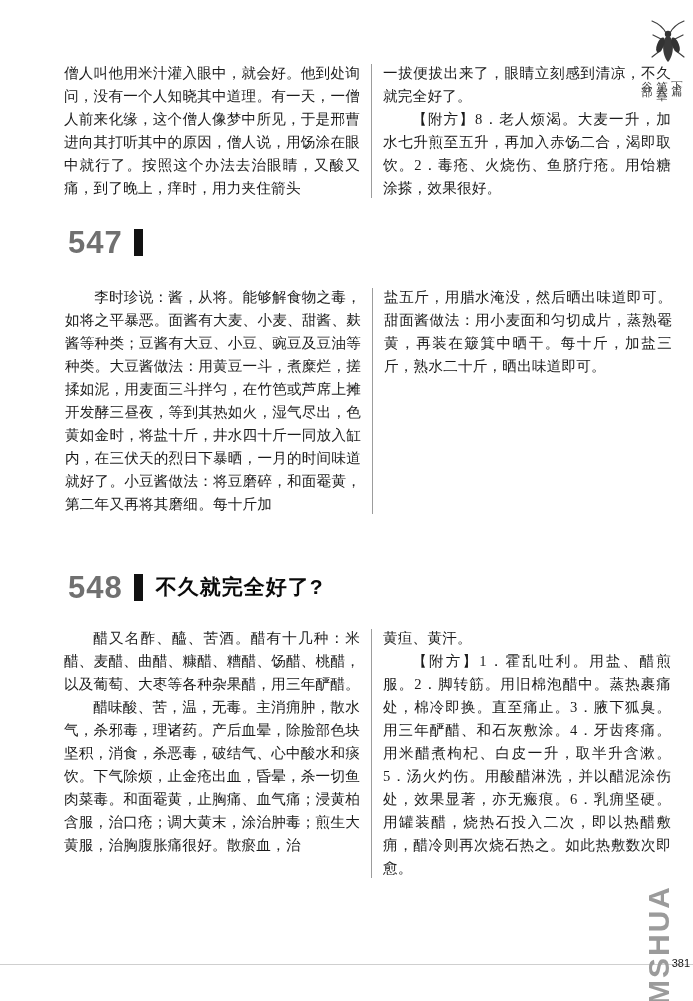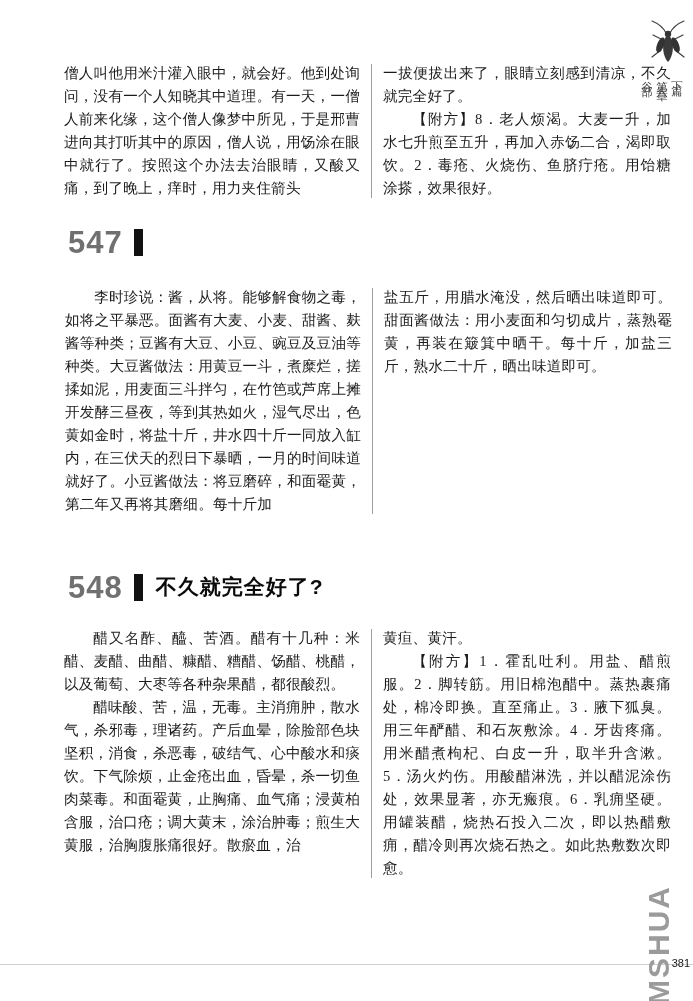--- a/index.html
+++ b/index.html
@@ -147,21 +147,21 @@
   </div>
 
   <div class="heading h-548">
     <span class="heading-num">548</span>
     <span class="heading-bar"></span>
     <span class="heading-title">不久就完全好了?</span>
   </div>
 
   <div class="two-col body-text sec-548-body">
     <div class="col-left">
-      <p class="indent">醋又名酢、醯、苦酒。醋有十几种：米醋、麦醋、曲醋、糠醋、糟醋、饧醋、桃醋，以及葡萄、大枣等各种杂果醋，都很酸烈。</p>
+      <p class="indent">醋又名酢、醯、苦酒。醋有十几种：米醋、麦醋、曲醋、糠醋、糟醋、饧醋、桃醋，以及葡萄、大枣等各种杂果醋，用三年酽醋。</p>
       <p class="indent">醋味酸、苦，温，无毒。主消痈肿，散水气，杀邪毒，理诸药。产后血晕，除脸部色块坚积，消食，杀恶毒，破结气、心中酸水和痰饮。下气除烦，止金疮出血，昏晕，杀一切鱼肉菜毒。和面罨黄，止胸痛、血气痛；浸黄柏含服，治口疮；调大黄末，涂治肿毒；煎生大黄服，治胸腹胀痛很好。散瘀血，治</p>
     </div>
     <div class="col-divider"></div>
     <div class="col-right">
       <p>黄疸、黄汗。</p>
       <p class="indent">【附方】1．霍乱吐利。用盐、醋煎服。2．脚转筋。用旧棉泡醋中。蒸热裹痛处，棉冷即换。直至痛止。3．腋下狐臭。用三年酽醋、和石灰敷涂。4．牙齿疼痛。用米醋煮枸杞、白皮一升，取半升含漱。5．汤火灼伤。用酸醋淋洗，并以醋泥涂伤处，效果显著，亦无瘢痕。6．乳痈坚硬。用罐装醋，烧热石投入二次，即以热醋敷痈，醋冷则再次烧石热之。如此热敷数次即愈。</p>
     </div>
   </div>
 
 </div>

